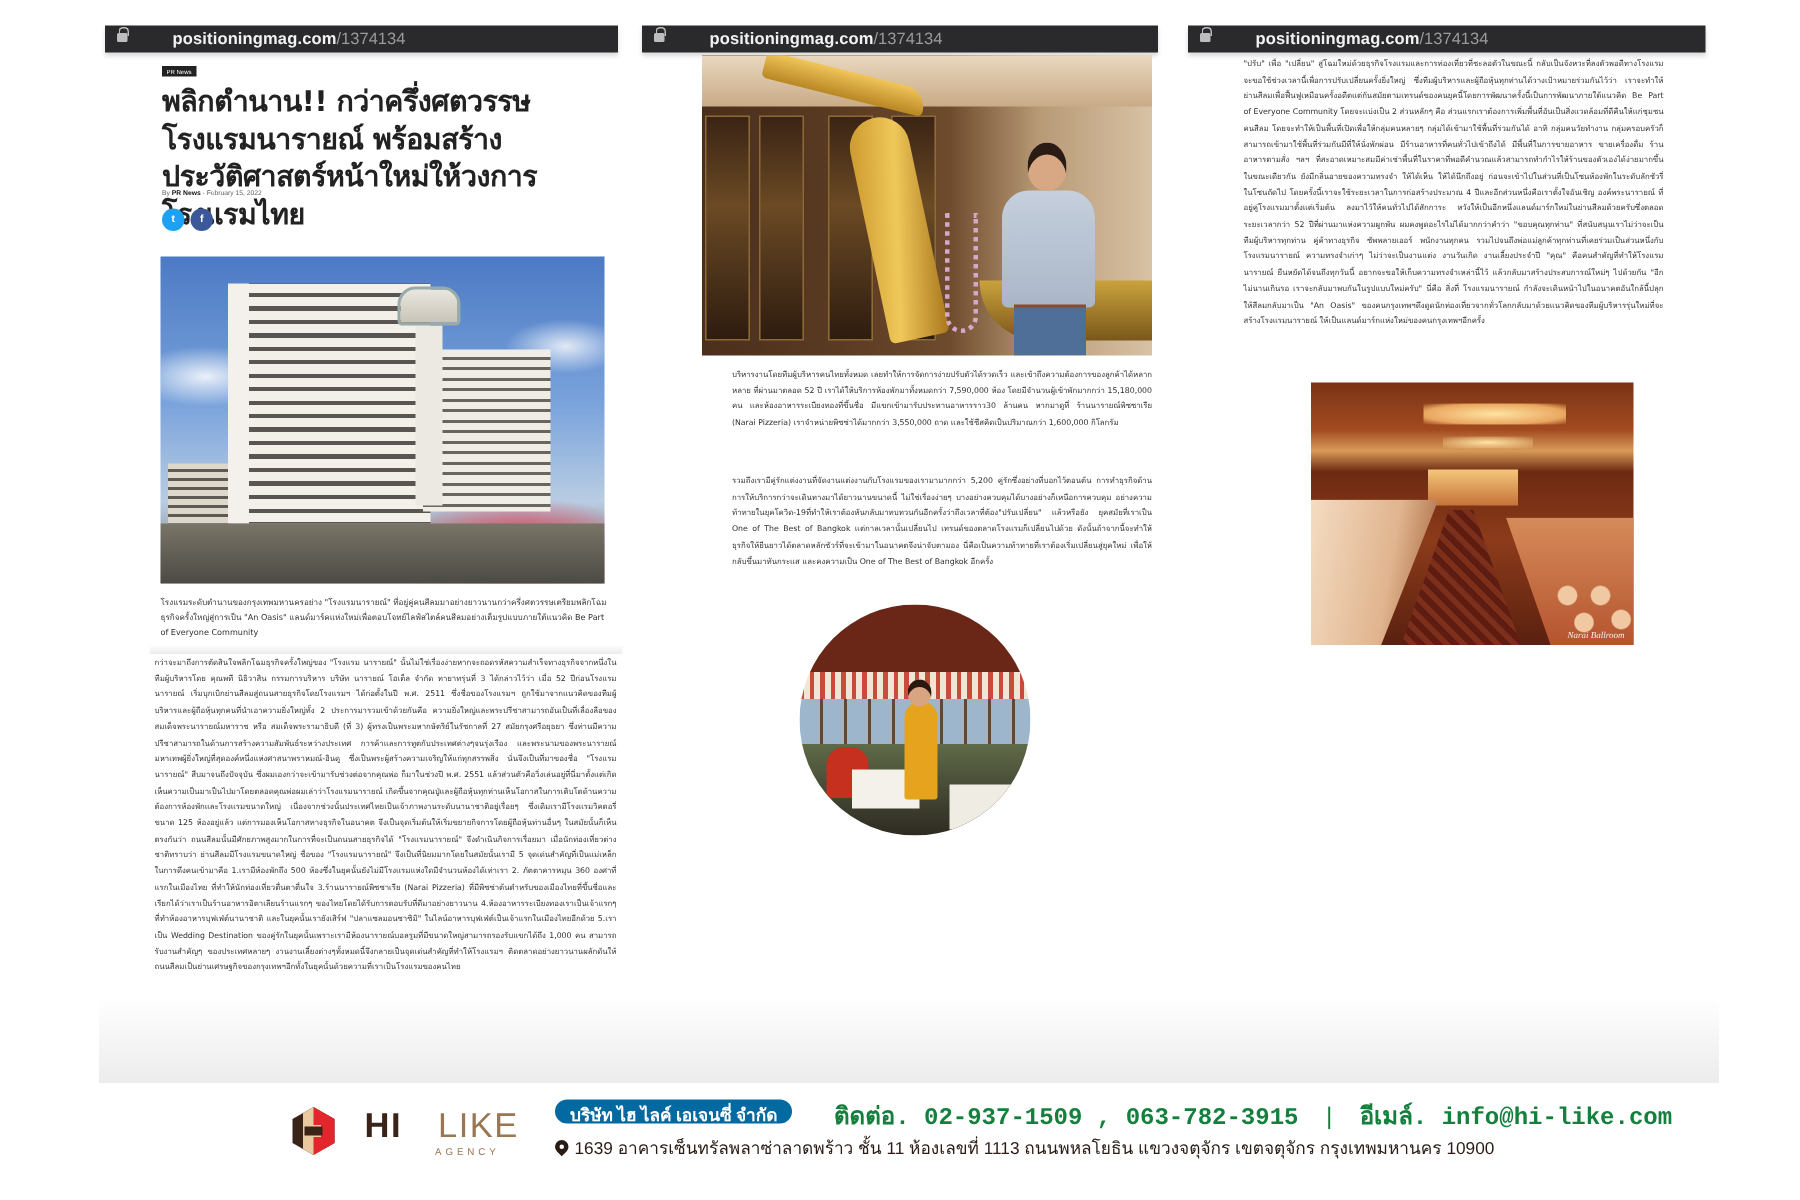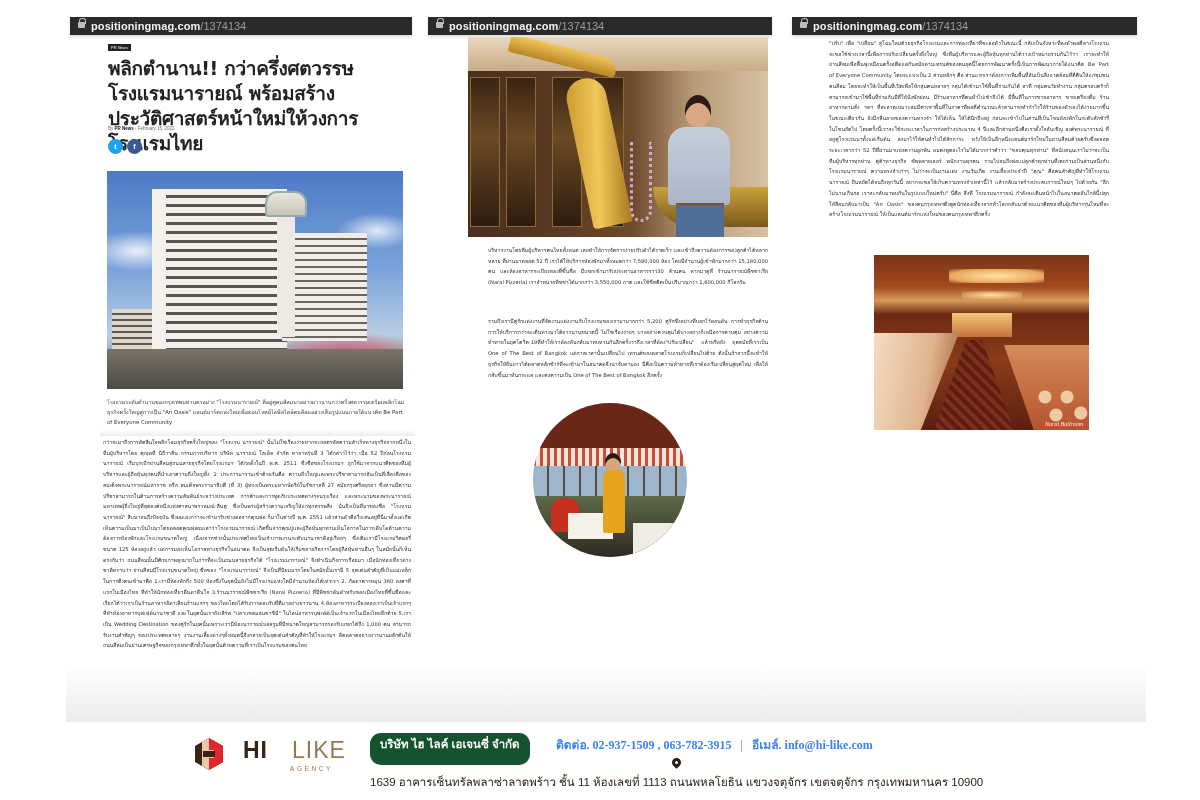--- a/index.html
+++ b/index.html
@@ -13,21 +13,21 @@
 
   .urlbar {
     position: absolute; height: 18px; background: #2a2a2c; color: #e8e8e8;
     font-family: "Liberation Sans", sans-serif; font-size: 11px; line-height: 18px;
     padding-left: 8px; display: flex; align-items: center; gap: 6px;
     box-shadow: 0 2px 3px rgba(0,0,0,0.15);
   }
   .urlbar .lock { width: 7px; height: 8px; position: relative; top: 0px; }
   .urlbar .lock::before { content: ""; position: absolute; left: 1px; top: -4px; width: 5px; height: 5px; border: 1.2px solid #bdbdbd; border-bottom: none; border-radius: 3px 3px 0 0; }
   .urlbar .lock::after { content: ""; position: absolute; left: 0; top: 0; width: 7px; height: 6px; background: #bdbdbd; border-radius: 1px; }
-  .urlbar .domain { color: #f2f2f2; font-weight: bold; letter-spacing: 0.1px; }
+  .urlbar .domain { color: #f2f2f2; font-weight: bold; letter-spacing: 0.1px; margin-left: 24px; }
   .urlbar .path { color: #9a9a9a; margin-left: -6px; }
 
   
   .tag { position: absolute; left: 108px; top: 44px; background: #222; color: #fff; font-size: 4px; padding: 1px 3px; font-family: "Liberation Sans", sans-serif; }
   .headline { position: absolute; left: 108px; top: 56px; width: 300px; font-family: "DejaVu Sans", sans-serif; font-weight: bold; font-size: 19px; line-height: 25px; color: #222; letter-spacing: -0.3px; }
   .byline { position: absolute; left: 108px; top: 126px; font-size: 4.5px; color: #666; font-family: "Liberation Sans", sans-serif; }
   .byline b { color: #111; }
   .share { position: absolute; top: 139px; width: 15px; height: 15px; border-radius: 50%; color: #fff; font-size: 7px; font-weight: bold; text-align: center; line-height: 15px; font-family: "Liberation Sans", sans-serif; }
   .share.tw { left: 108px; background: #1da1f2; }
   .share.fb { left: 127px; background: #3b5998; }
@@ -101,24 +101,24 @@
   .ballroom-photo .aisle { position: absolute; left: 60px; top: 85px; width: 80px; height: 90px; background: repeating-linear-gradient(45deg, #5e1d10 0 4px, #7c2f1a 4px 8px); clip-path: polygon(40% 0, 60% 0, 100% 100%, 0 100%); }
   .ballroom-photo .buffet { position: absolute; left: 130px; top: 90px; width: 85px; height: 85px; background: linear-gradient(#d58b5a, #b5542f); clip-path: polygon(0 0, 100% 0, 100% 100%, 35% 100%); }
   .ballroom-photo .plates { position: absolute; left: 160px; top: 130px; width: 55px; height: 40px; background: radial-gradient(circle at 20% 30%, #f0c9a3 0 6px, rgba(0,0,0,0) 7px), radial-gradient(circle at 60% 30%, #f0c9a3 0 6px, rgba(0,0,0,0) 7px), radial-gradient(circle at 40% 75%, #f0c9a3 0 6px, rgba(0,0,0,0) 7px), radial-gradient(circle at 85% 70%, #f0c9a3 0 6px, rgba(0,0,0,0) 7px); }
   .ballroom-photo .label { position: absolute; right: 6px; bottom: 3px; color: #f7efe6; font-family: "Liberation Serif", serif; font-style: italic; font-size: 6px; }
 
   
   .footer-logo { position: absolute; left: 192px; top: 737px; width: 34px; height: 34px; }
   .brand-name { position: absolute; left: 243px; top: 737px; font-family: "Liberation Sans", sans-serif; font-weight: bold; font-size: 23px; letter-spacing: 1px; color: #3a2418; line-height: 26px; }
   .brand-name .light { font-weight: normal; color: #9a7652; margin-left: 24px; }
   .brand-sub { position: absolute; left: 290px; top: 765px; font-family: "Liberation Sans", sans-serif; font-size: 6.5px; letter-spacing: 2.6px; color: #9a7652; }
-  .company-pill { position: absolute; left: 370px; top: 733px; height: 32px; padding: 0 10px; border-radius: 11px; background: #14532d; color: #fff; font-size: 11.5px; font-weight: bold; line-height: 22px; font-family: Liberation Sans, sans-serif; }
-  .contact-line { position: absolute; left: 556px; top: 736px; font-size: 12px; font-weight: bold; color: #3b82f6; line-height: 18px; font-family: Liberation Serif, serif; white-space: nowrap; }
+  .company-pill { position: absolute; left: 370px; top: 733px; height: 16px; padding: 0 10px; border-radius: 11px; background: #0369a1; color: #fff; font-size: 11.5px; font-weight: bold; line-height: 22px; font-family: Liberation Serif, serif; }
+  .contact-line { position: absolute; left: 556px; top: 736px; font-size: 16px; font-weight: bold; color: #15803d; line-height: 18px; font-family: Liberation Mono, monospace; white-space: nowrap; }
   .contact-line .sep { margin: 0 6px; font-weight: normal; }
-  .address-line { position: absolute; left: 370px; top: 758px; font-size: 11.5px; color: #2a1c14; line-height: 16px; font-family: "Liberation Sans", sans-serif; white-space: nowrap; display: flex; align-items: center; gap: 4px; flex-direction: column; }
+  .address-line { position: absolute; left: 370px; top: 758px; font-size: 11.5px; color: #2a1c14; line-height: 16px; font-family: "Liberation Sans", sans-serif; white-space: nowrap; display: flex; align-items: center; gap: 4px; }
   .pin { width: 9px; height: 12px; position: relative; }
   .pin::before { content: ""; position: absolute; left: 0; top: 0; width: 9px; height: 9px; background: #2a1c14; border-radius: 50% 50% 50% 0; transform: rotate(-45deg); }
   .pin::after { content: ""; position: absolute; left: 3px; top: 2.5px; width: 3px; height: 3px; background: #fff; border-radius: 50%; }
 </style>
 </head>
 <body>
 
 <div class="canvas"></div>
 
 <div class="urlbar" style="left:70px; top:17px; width:342px;">

